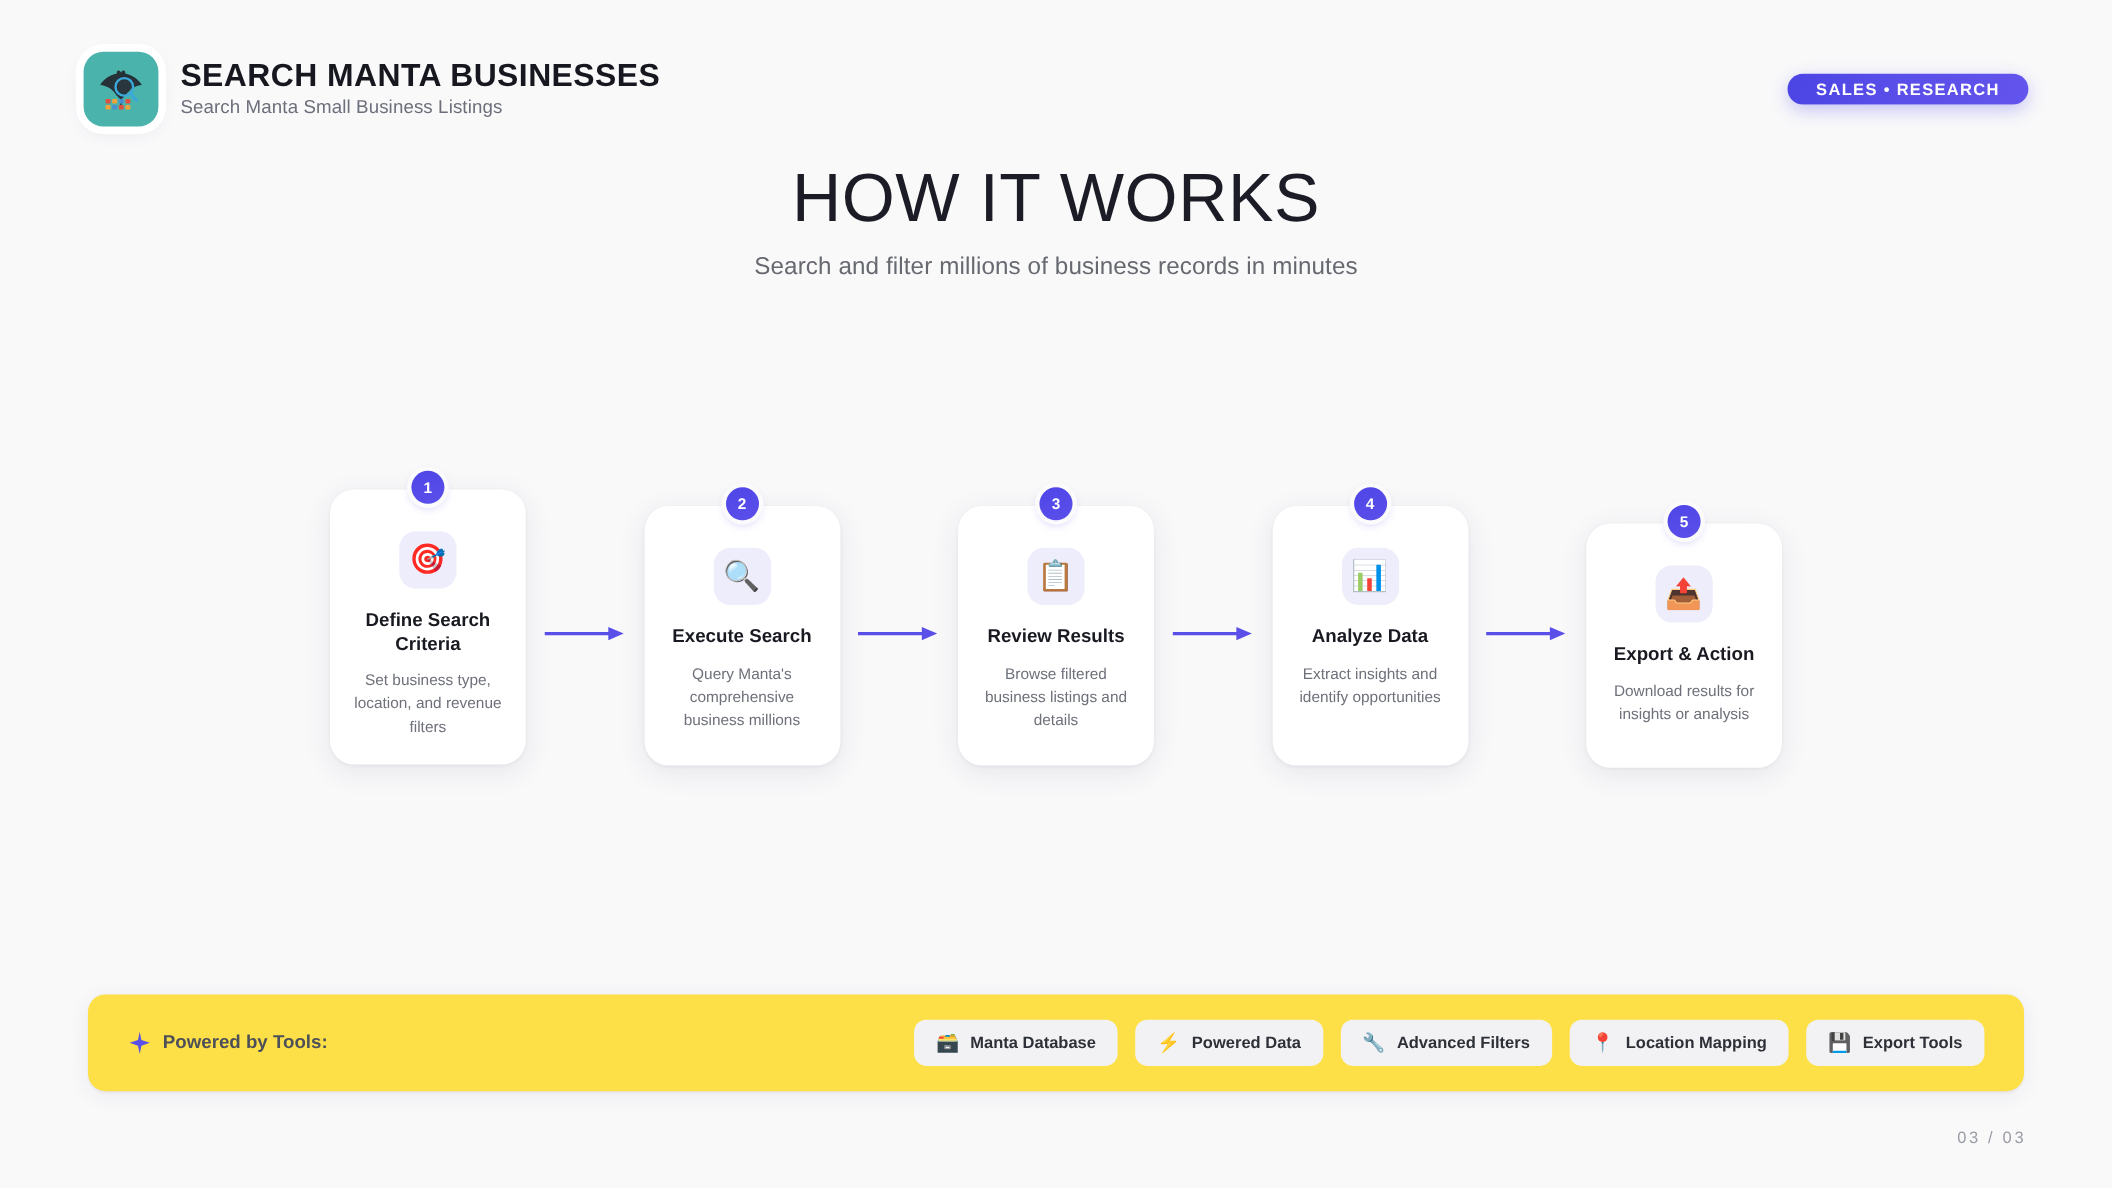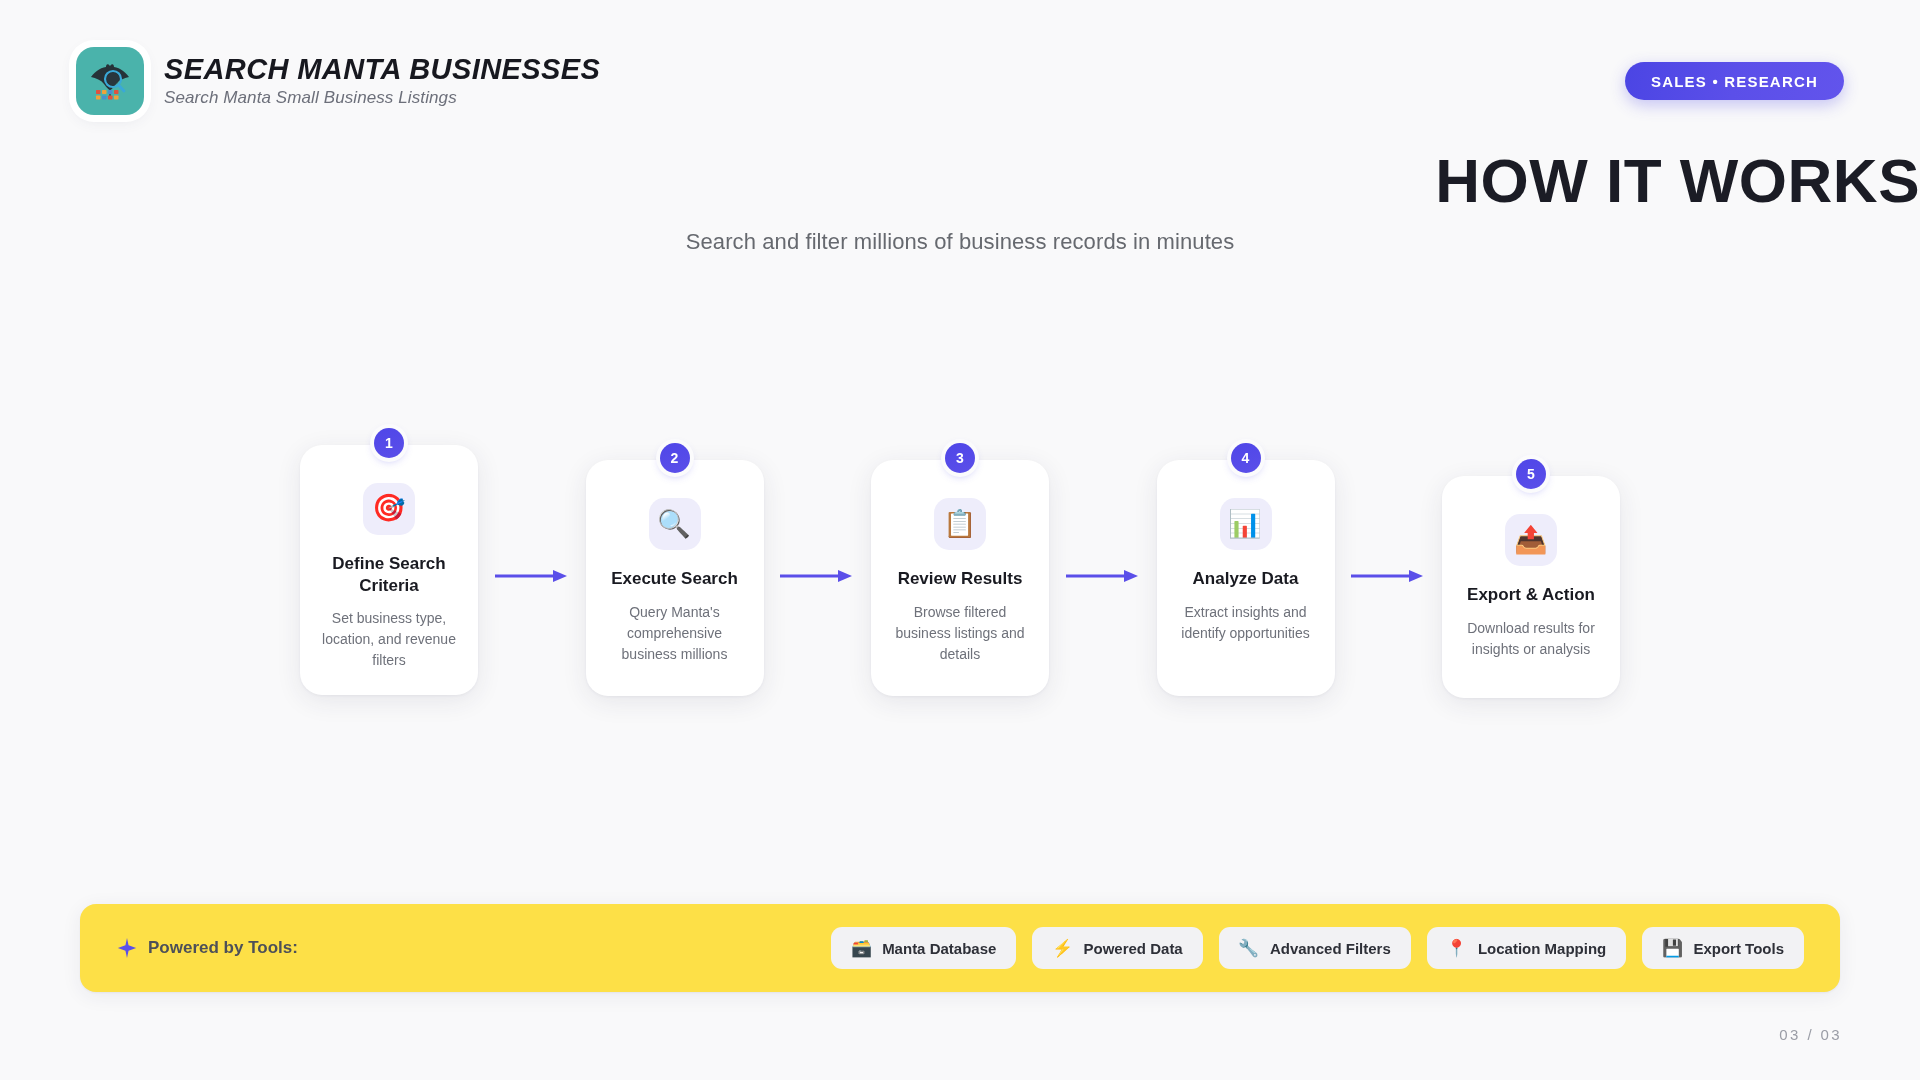--- a/index.html
+++ b/index.html
@@ -26,21 +26,20 @@
     height: 82px;
     display: flex;
     align-items: center;
     justify-content: space-between;
   }
 
   .brand {
     display: flex;
     align-items: center;
     gap: 20px;
-    font-style: italic;
   }
 
   .logo-tile {
     width: 68px;
     height: 68px;
     border-radius: 18px;
     background: #4ab3ab;
     box-shadow: 0 0 0 7px #ffffff, 0 4px 16px rgba(60,70,110,0.13);
     display: flex;
     align-items: center;
@@ -60,21 +59,21 @@
     line-height: 1.1;
   }
 
   .brand-sub {
     font-size: 17px;
     color: #6c6f7a;
     letter-spacing: 0.1px;
   }
 
   .badge-pill {
-    height: 38px;
+    height: 28px;
     padding: 0 26px;
     border-radius: 19px;
     background: linear-gradient(100deg, #4b45e4 0%, #5b4fe9 50%, #6254ec 100%);
     color: #ffffff;
     font-size: 15px;
     font-weight: bold;
     letter-spacing: 1.2px;
     display: flex;
     align-items: center;
     box-shadow: 0 5px 16px rgba(75,69,228,0.30);
@@ -84,25 +83,24 @@
   .title-block {
     position: absolute;
     top: 148px;
     left: 0;
     width: 100%;
     text-align: center;
   }
 
   .main-title {
     font-size: 62px;
-    font-weight: bold;
+    font-weight: normal;
     letter-spacing: 0.5px;
     color: #1b1c25;
     line-height: 1.05;
-    text-align: right;
   }
 
   .main-sub {
     margin-top: 16px;
     font-size: 22px;
     color: #66696f;
     letter-spacing: 0.1px;
   }
 
   

